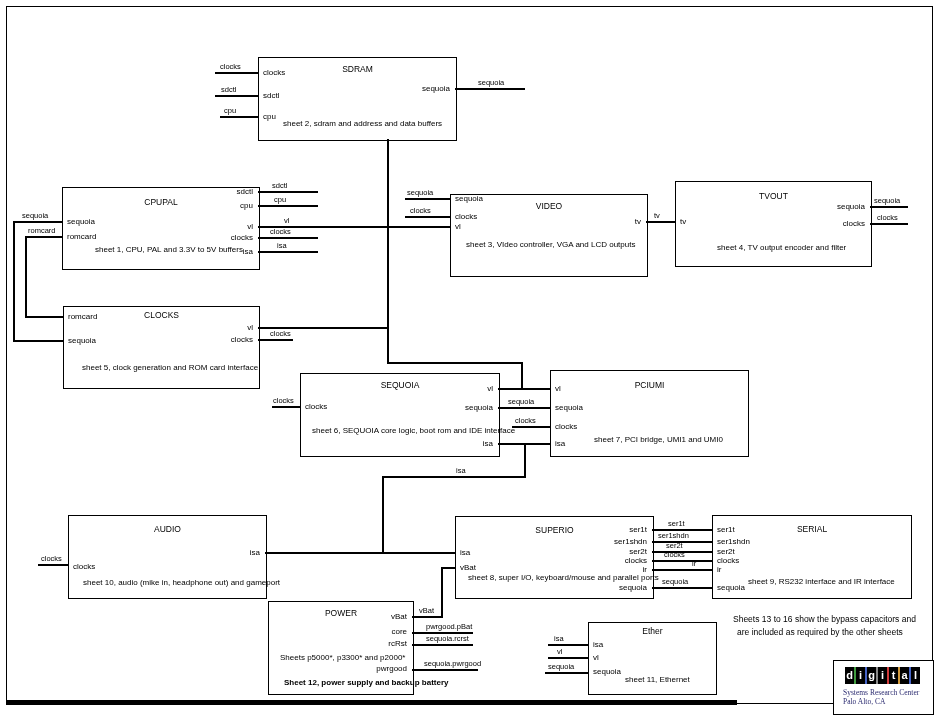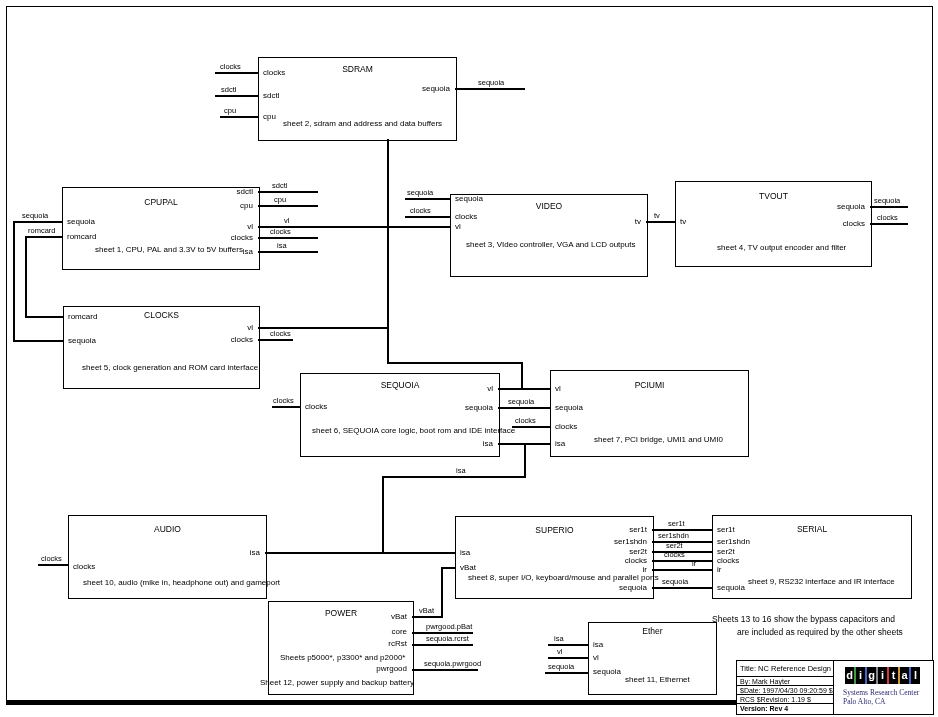--- a/index.html
+++ b/index.html
@@ -205,43 +205,36 @@
       <div class="txt p" style="left: 717px; top: 547px;">ser2t</div>
       <div class="txt p" style="left: 717px; top: 556px;">clocks</div>
       <div class="txt p" style="left: 717px; top: 565px;">ir</div>
       <div class="txt p" style="left: 717px; top: 583px;">sequoia</div>
       <div class="txt c" style="left: 748px; top: 577px;">sheet 9, RS232 interface and IR interface</div>
       <div class="txt p r" style="left: 407px; top: 612px;">vBat</div>
       <div class="txt p r" style="left: 407px; top: 627px;">core</div>
       <div class="txt p r" style="left: 407px; top: 639px;">rcRst</div>
       <div class="txt p r" style="left: 407px; top: 664px;">pwrgood</div>
       <div class="txt c" style="left: 280px; top: 653px;">Sheets p5000*, p3300* and p2000*</div>
-      <div class="txt c" style="left: 260px; top: 678px;">Sheet 12, power supply and backup battery</div>
+      <div class="txt c" style="left: 284px; top: 678px; font-weight: bold;">Sheet 12, power supply and backup battery</div>
       <div class="txt n" style="left: 419px; top: 606px;">vBat</div>
       <div class="txt n" style="left: 426px; top: 622px;">pwrgood.pBat</div>
       <div class="txt n" style="left: 426px; top: 634px;">sequoia.rcrst</div>
       <div class="txt n" style="left: 424px; top: 659px;">sequoia.pwrgood</div>
       <div class="txt p" style="left: 593px; top: 640px;">isa</div>
       <div class="txt p" style="left: 593px; top: 653px;">vl</div>
       <div class="txt p" style="left: 593px; top: 667px;">sequoia</div>
       <div class="txt c" style="left: 625px; top: 675px;">sheet 11, Ethernet</div>
       <div class="txt n" style="left: 554px; top: 634px;">isa</div>
       <div class="txt n" style="left: 557px; top: 647px;">vl</div>
       <div class="txt n" style="left: 548px; top: 662px;">sequoia</div>
-      <div class="txt note" style="left: 712px; top: 615px;">Sheets 13 to 16 show the bypass capacitors and</div>
+      <div class="txt note" style="left: 733px; top: 615px;">Sheets 13 to 16 show the bypass capacitors and</div>
       <div class="txt note" style="left: 737px; top: 628px;">are included as required by the other sheets</div>
     </div>
 
-  <div class="titleblock">
-    <div class="tb-row tb-r0">Title:   NC Reference Design</div>
-    <div class="tb-row tb-r1">By:   Mark Hayter</div>
-    <div class="tb-row tb-r2">$Date: 1997/04/30 09:20:59 $</div>
-    <div class="tb-row tb-r3">RCS $Revision: 1.19 $</div>
-    <div class="tb-row tb-r4">Version: Rev 4</div>
-  </div>
 
   <div class="logobox">
     <div class="logo" id="logo">
         <div class="lt" style="background: rgb(0, 0, 0); color: rgb(255, 255, 255);">d</div>
         <div class="lsep" style="background: rgb(63, 155, 63);"></div>
         <div class="lt" style="background: rgb(0, 0, 0); color: rgb(255, 255, 255);">i</div>
         <div class="lsep" style="background: rgb(72, 102, 200);"></div>
         <div class="lt" style="background: rgb(0, 0, 0); color: rgb(255, 255, 255);">g</div>
         <div class="lsep" style="background: rgb(138, 138, 138);"></div>
         <div class="lt" style="background: rgb(0, 0, 0); color: rgb(255, 255, 255);">i</div>

